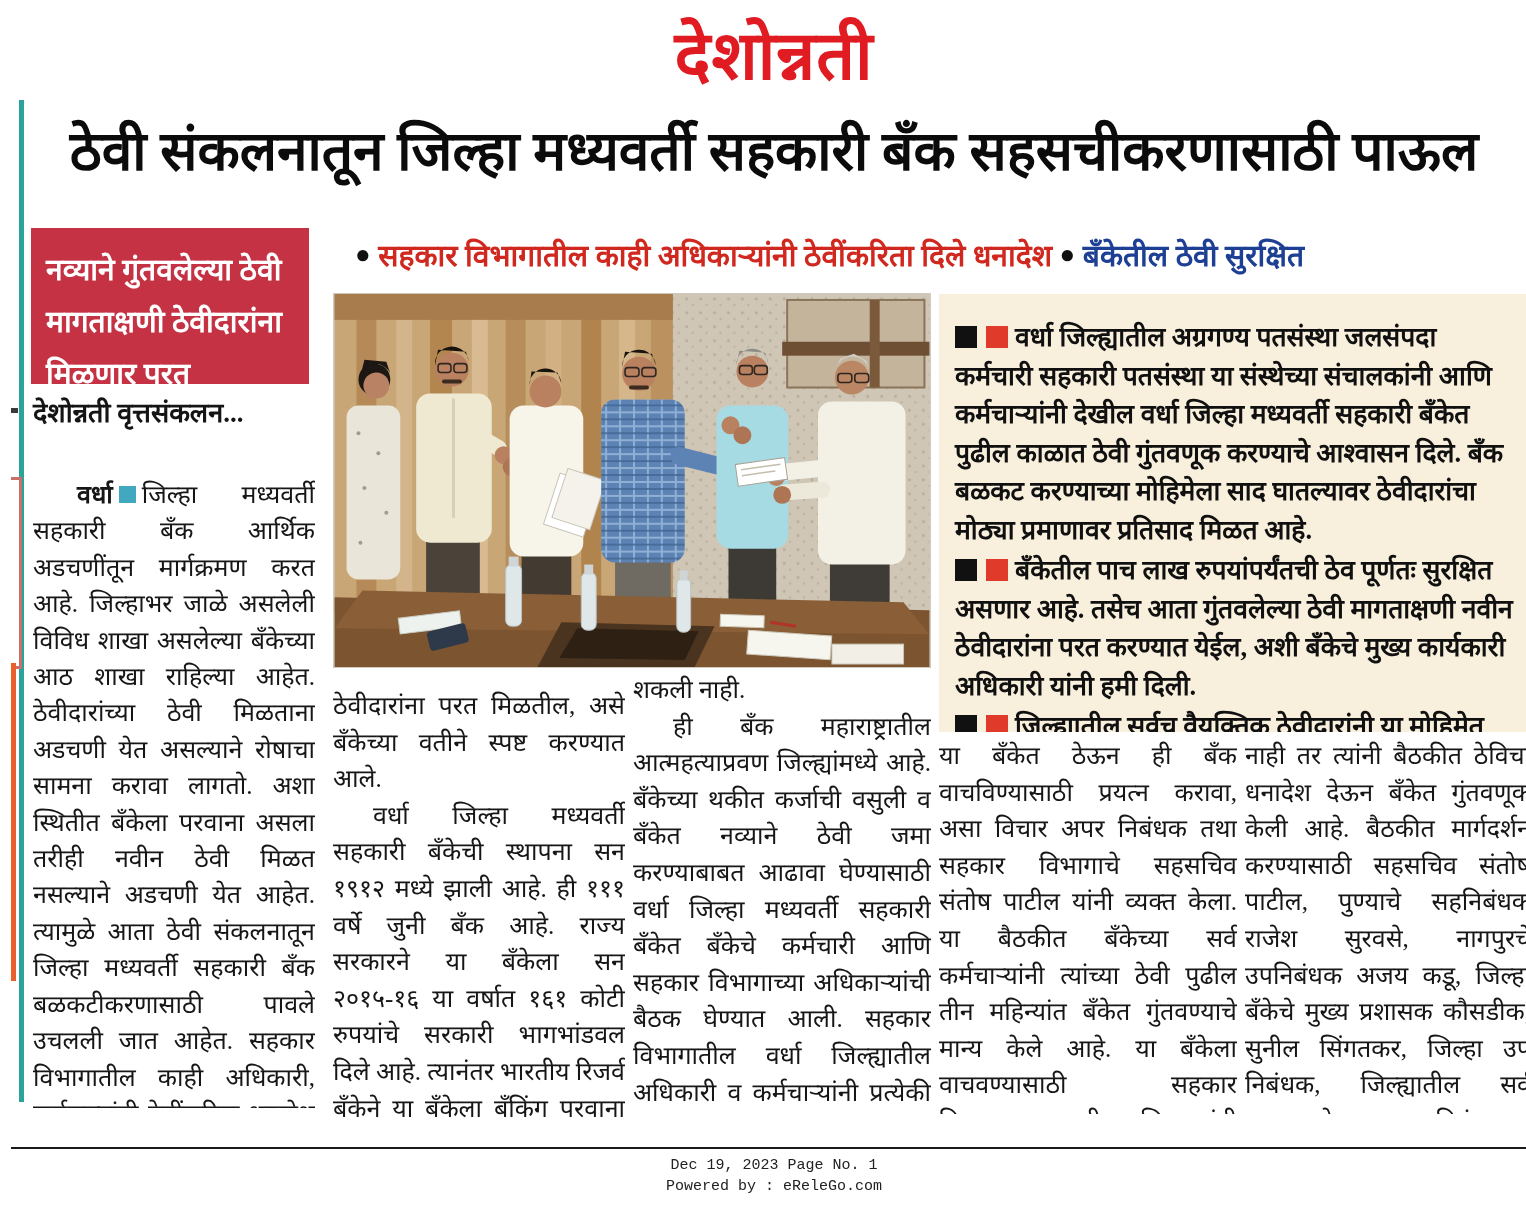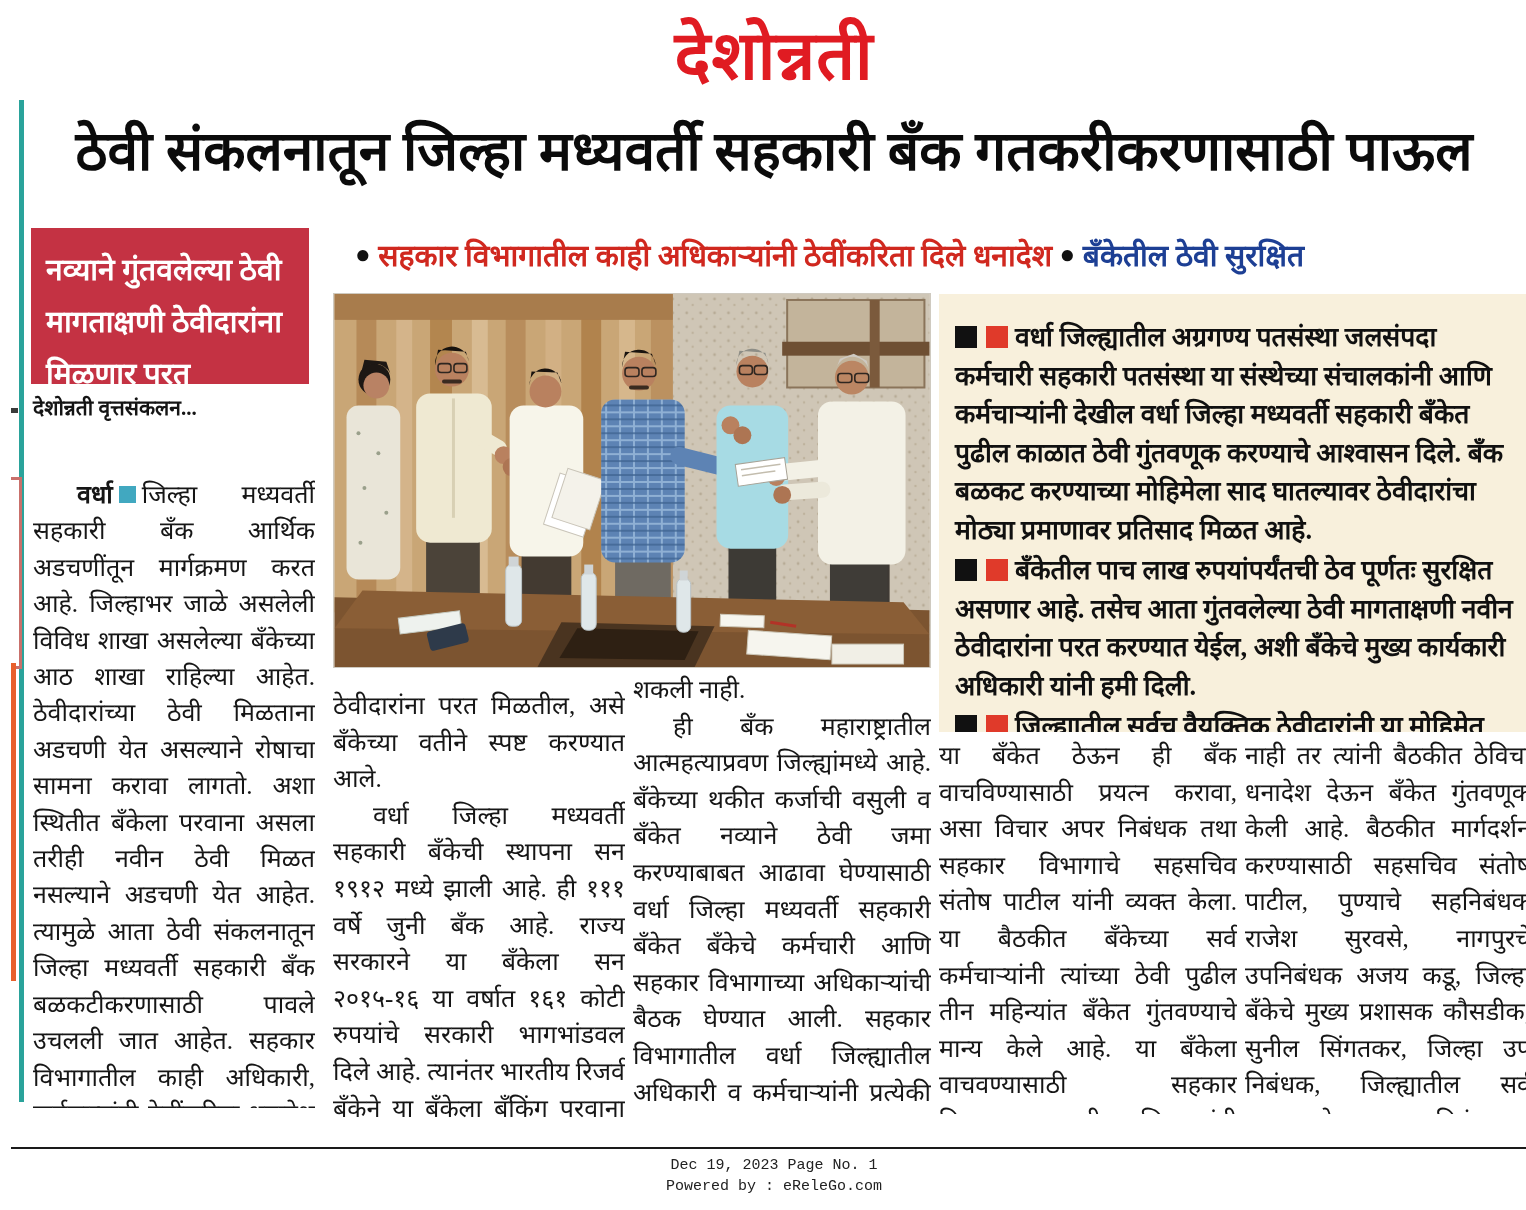--- a/index.html
+++ b/index.html
@@ -14,21 +14,21 @@
 
   
   .teal-rule{position:absolute;left:8px;top:100px;width:5px;height:1002px;background:#2aa39b;}
   .edge-tick{position:absolute;left:0;top:408px;width:7px;height:5px;background:#3a3a3a;}
   .edge-box{position:absolute;left:0;top:477px;width:8px;height:186px;border-right:3px solid #c9706b;border-top:3px solid #c9706b;border-bottom:3px solid #c9706b;}
   .edge-orange{position:absolute;left:0;top:663px;width:5px;height:318px;background:#e8602c;}
 
   
   .side-box{position:absolute;left:20px;top:228px;width:248px;height:126px;background:#c43243;
             color:#fff;font-weight:bold;font-size:30px;line-height:52px;padding:16px 15px 14px 15px;}
-  .byline{position:absolute;left:22px;top:393px;width:290px;font-size:21px;font-weight:600;color:#141414;}
+  .byline{position:absolute;left:22px;top:393px;width:290px;font-size:27px;font-weight:600;color:#141414;}
   .side-body{position:absolute;left:22px;top:452px;width:282px;height:656px;overflow:hidden;
              font-size:25px;line-height:36.4px;text-align:justify;color:#161616;}
   .side-body .dateline{font-weight:bold;}
   .sq{display:inline-block;width:17px;height:17px;vertical-align:baseline;margin:0 6px;}
   .sq.teal{background:#41a8c0;}
 
   
   .subhead{position:absolute;left:344px;top:233px;width:1176px;font-size:30px;font-weight:bold;
            line-height:44px;white-space:nowrap;}
   .subhead .dot{color:#111;font-size:26px;vertical-align:3px;}
@@ -61,21 +61,21 @@
   .foot-rule{position:absolute;left:0;top:1147px;width:1526px;height:2px;background:#1a1a1a;}
   .footer{position:absolute;left:0;top:1155px;width:1526px;text-align:center;
           font-family:"Liberation Mono","DejaVu Sans Mono",monospace;font-size:15px;line-height:21px;color:#222;}
 </style>
 </head>
 <body>
 
 <div id="page">
 
   <div class="masthead">देशोन्नती</div>
-  <div class="headline">ठेवी संकलनातून जिल्हा मध्यवर्ती सहकारी बँक गतकरीकरणासाठी पाऊल</div>
+  <div class="headline">ठेवी संकलनातून जिल्हा मध्यवर्ती सहकारी बँक सहसचीकरणासाठी पाऊल</div>
 
   <div class="teal-rule"></div>
   <div class="edge-tick"></div>
   <div class="edge-box"></div>
   <div class="edge-orange"></div>
 
   <div class="side-box">
     <div>नव्याने गुंतवलेल्या ठेवी</div>
     <div>मागताक्षणी ठेवीदारांना</div>
     <div>मिळणार परत</div>

